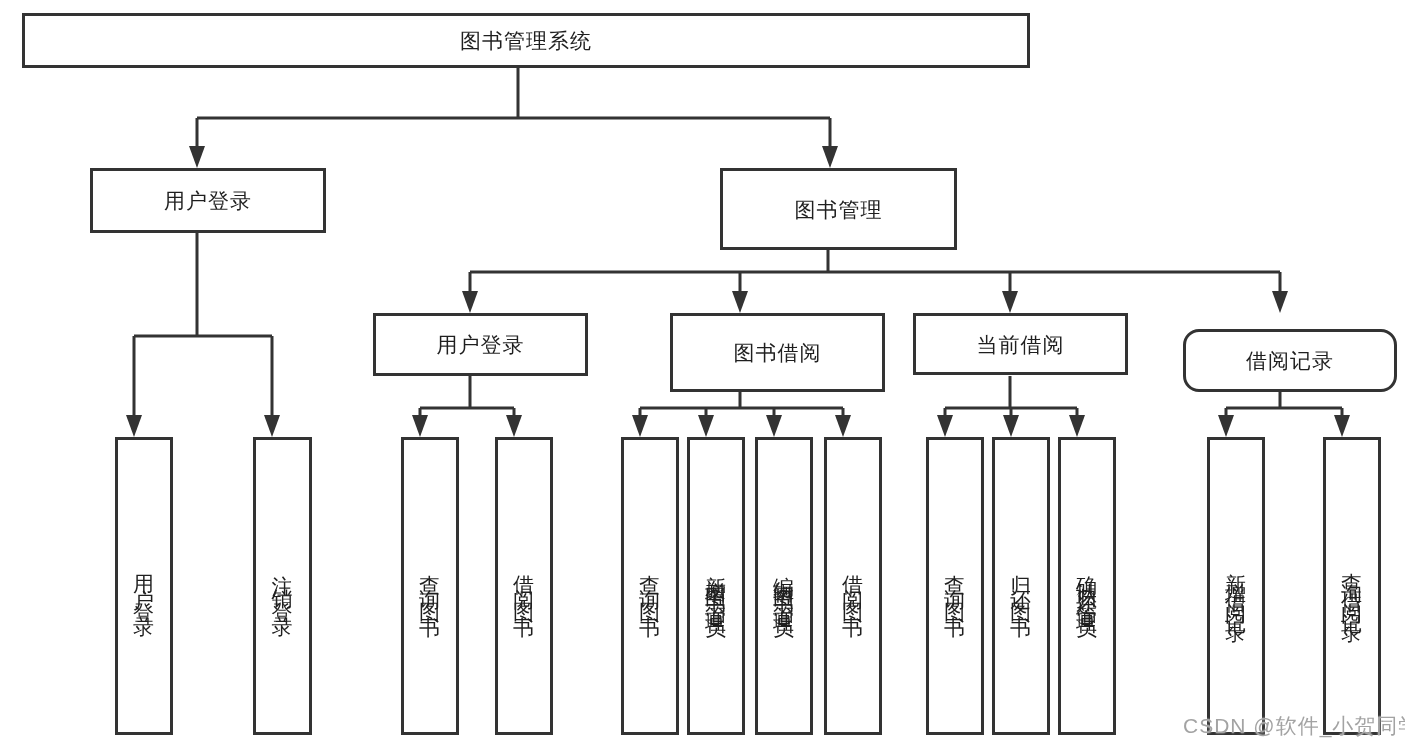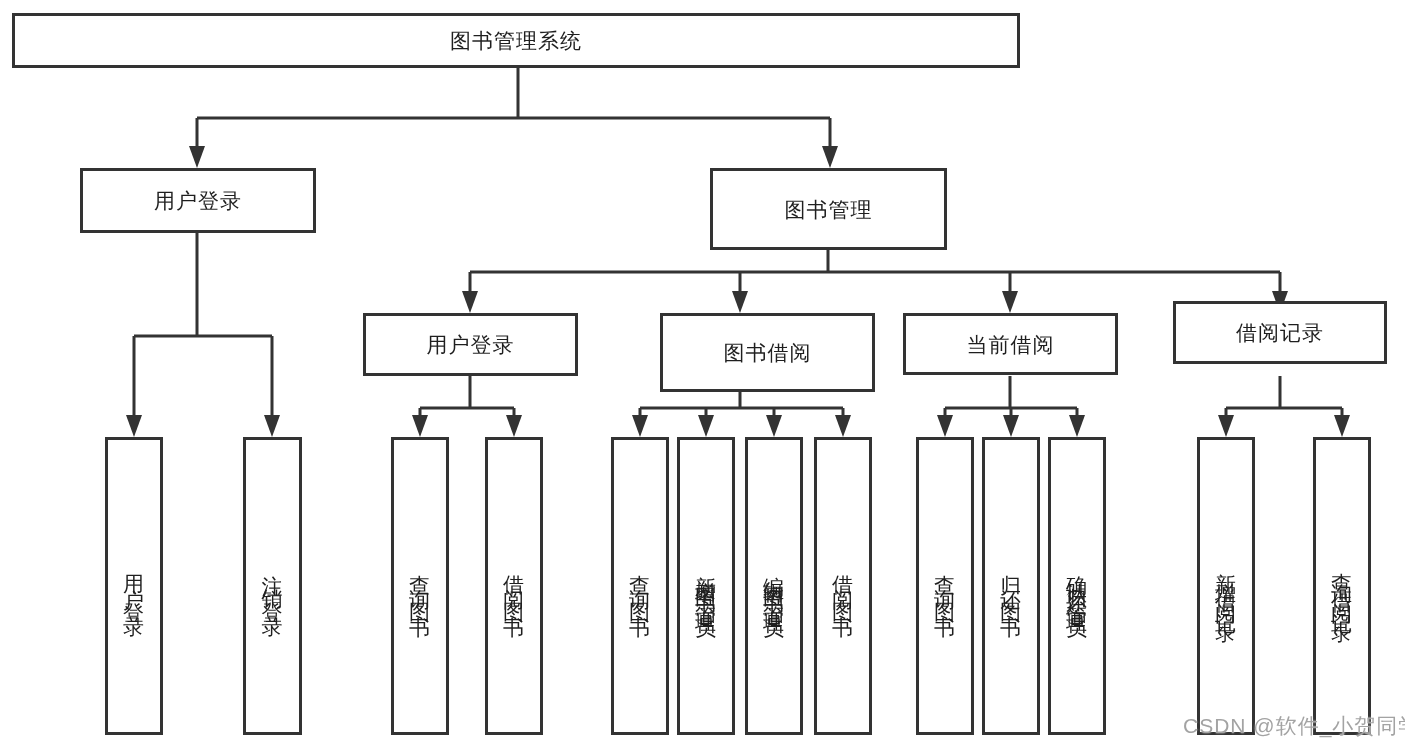--- a/index.html
+++ b/index.html
@@ -28,20 +28,21 @@
     border: 3px solid #333333;
     display: flex;
     align-items: center;
     justify-content: center;
     font-size: 21px;
     color: #1f1f1f;
     letter-spacing: 1px;
     z-index: 2;
     text-align: center;
     line-height: 1;
+    margin-left: 10px;
   }
   .node.v {
     writing-mode: vertical-rl;
     letter-spacing: 14px;
   }
   .node.v6 { letter-spacing: 10px; }
   .node.v9 { letter-spacing: 6px; }
   .watermark {
     position: absolute;
     left: 1183px;
@@ -100,21 +101,21 @@
   </svg>
 
   <div class="node" style="left:12px; top:13px; width:1008px; height:55px;">图书管理系统</div>
 
   <div class="node" style="left:80px; top:168px; width:236px; height:65px;">用户登录</div>
   <div class="node" style="left:710px; top:168px; width:237px; height:82px;">图书管理</div>
 
   <div class="node" style="left:363px; top:313px; width:215px; height:63px;">用户登录</div>
   <div class="node" style="left:660px; top:313px; width:215px; height:79px;">图书借阅</div>
   <div class="node" style="left:903px; top:313px; width:215px; height:62px;">当前借阅</div>
-  <div class="node" style="left:1173px; top:301px; width:214px; height:63px;">借阅记录</div>
+  <div class="node" style="left:1173px; top:329px; width:214px; height:63px;border-radius:16px;">借阅记录</div>
 
   <div class="node v" style="left:105px; top:437px; width:58px; height:298px;">用户登录</div>
   <div class="node v" style="left:243px; top:437px; width:59px; height:298px;">注销登录</div>
 
   <div class="node v" style="left:391px; top:437px; width:58px; height:298px;">查询图书</div>
   <div class="node v" style="left:485px; top:437px; width:58px; height:298px;">借阅图书</div>
 
   <div class="node v" style="left:611px; top:437px; width:58px; height:298px;">查询图书</div>
   <div class="node v v9" style="left:677px; top:437px; width:58px; height:298px;">新增图书（管理员）</div>
   <div class="node v v9" style="left:745px; top:437px; width:58px; height:298px;">编辑图书（管理员）</div>

